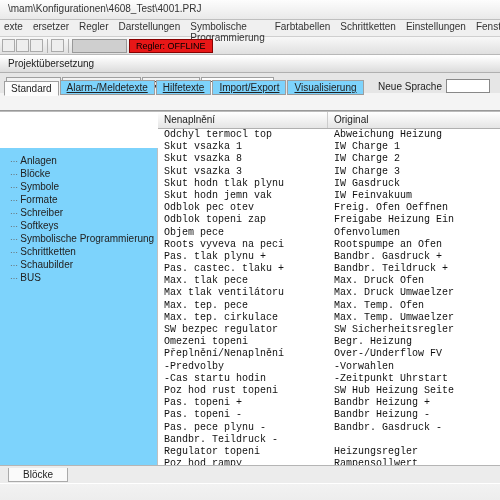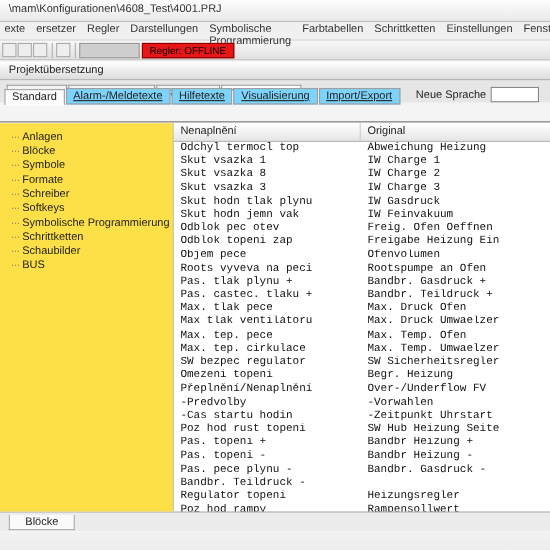--- a/index.html
+++ b/index.html
@@ -17,21 +17,21 @@
   .lang-tabs { height: 20px; display: flex; align-items: flex-end; padding: 2px 6px 0 6px; background: #e6e6e6; }
   .lang-tab { border: 1px solid #9f9f9f; border-bottom: none; padding: 2px 8px; background: #f2f2f2; font-size: 10px; margin-right: 1px; color: #222; cursor: default; }
   .lang-tab.active { background: #fcfcfc; }
   .new-lang { margin-left: auto; display: flex; align-items: center; margin-right: 4px; }
   .new-lang-label { font-size: 10px; margin-right: 4px; color: #222; }
   .new-lang-input { width: 44px; height: 14px; border: 1px solid #888; background: #fff; font-size: 10px; }
   .sub-tabs { height: 18px; display: flex; align-items: flex-end; padding: 2px 4px 15px 4px; background: #f4f4f4; border-bottom: 1px solid #999; }
   .sub-tab { border: 1px solid #9f9f9f; border-bottom: 1px solid #fcfcfc; padding: 1px 6px; background: #fcfcfc; font-size: 10px; margin-right: 1px; color: #222; position: relative; top: 1px; }
   .sub-tab.inactive { background: #7dd3fc; border-bottom: 1px solid #999; top: 0; text-decoration: underline; }
   .workspace { display: flex; height: 354px; background: #fff; border-top: 1px solid #bbb; }
-  .tree { width: 158px; padding: 6px 4px 4px 4px; background: #fde047; border-right: 1px solid #c0c0c0; font-size: 10px; color: #222; overflow: hidden; }
+  .tree { width: 158px; padding: 6px 4px 4px 4px; background: #7dd3fc; border-right: 1px solid #c0c0c0; font-size: 10px; color: #222; overflow: hidden; margin-top: 36px; }
   .tree-item { padding: 1px 0 1px 6px; white-space: nowrap; }
   .tree-item::before { content: "⋯ "; color: #666; font-size: 8px; }
   .table-wrap { flex: 1; display: flex; flex-direction: column; }
   .thead { display: flex; height: 17px; background: linear-gradient(#fff,#e5e5e5); border-bottom: 1px solid #b0b0b0; font-size: 10px; color: #222; }
   .th1 { width: 170px; padding: 2px 6px; border-right: 1px solid #ccc; }
   .th2 { flex: 1; padding: 2px 6px; }
   .tbody { flex: 1; overflow: hidden; font-family: "Courier New", monospace; font-size: 10px; color: #111; }
   .row { display: flex; height: 12.2px; white-space: nowrap; }
   .c1 { width: 170px; padding: 0 6px; overflow: hidden; }
   .c2 { flex: 1; padding: 0 6px; overflow: hidden; }
@@ -78,22 +78,22 @@
   <div class="new-lang">
     <span class="new-lang-label">Neue Sprache</span>
     <input class="new-lang-input" value="" style="">
   </div>
 </div>
 
 <div class="sub-tabs">
   <div class="sub-tab">Standard</div>
   <div class="sub-tab inactive">Alarm-/Meldetexte</div>
   <div class="sub-tab inactive">Hilfetexte</div>
+  <div class="sub-tab inactive">Import/Export</div>
   <div class="sub-tab inactive">Visualisierung</div>
-  <div class="sub-tab inactive">Import/Export</div>
 </div>
 
 <div class="workspace">
   <div class="tree">
     <div class="tree-item">Anlagen</div>
     <div class="tree-item">Blöcke</div>
     <div class="tree-item">Symbole</div>
     <div class="tree-item">Formate</div>
     <div class="tree-item">Schreiber</div>
     <div class="tree-item">Softkeys</div>

